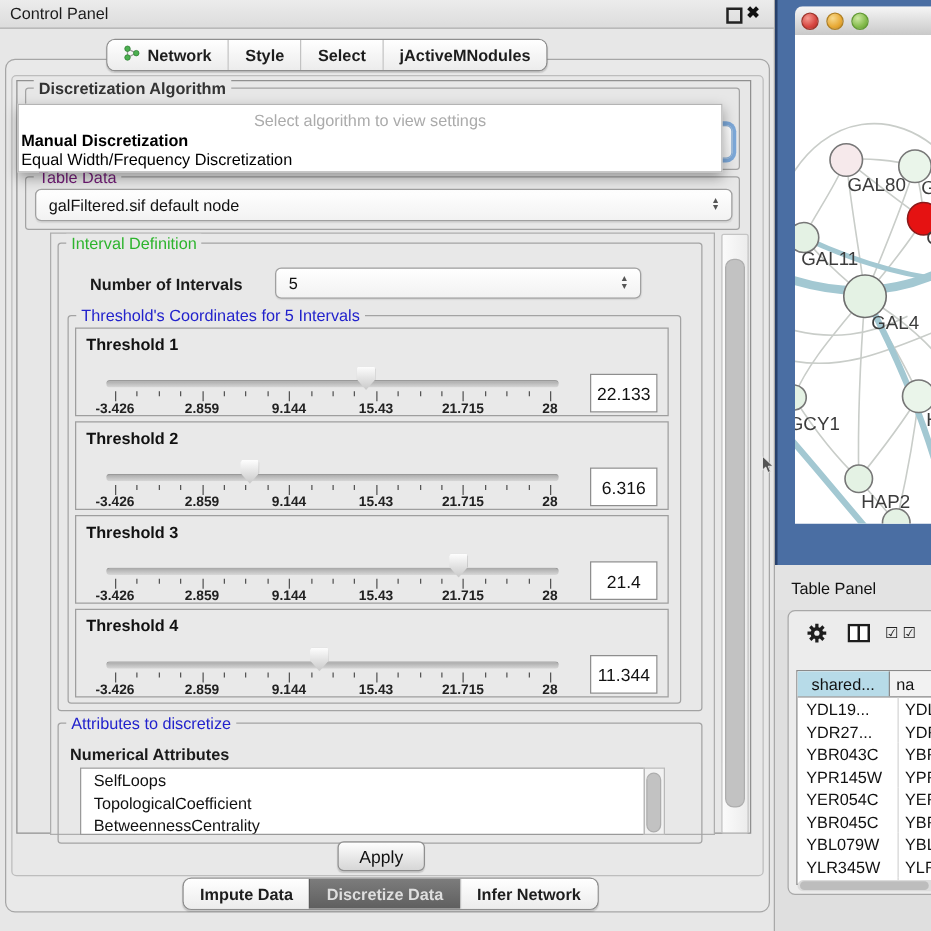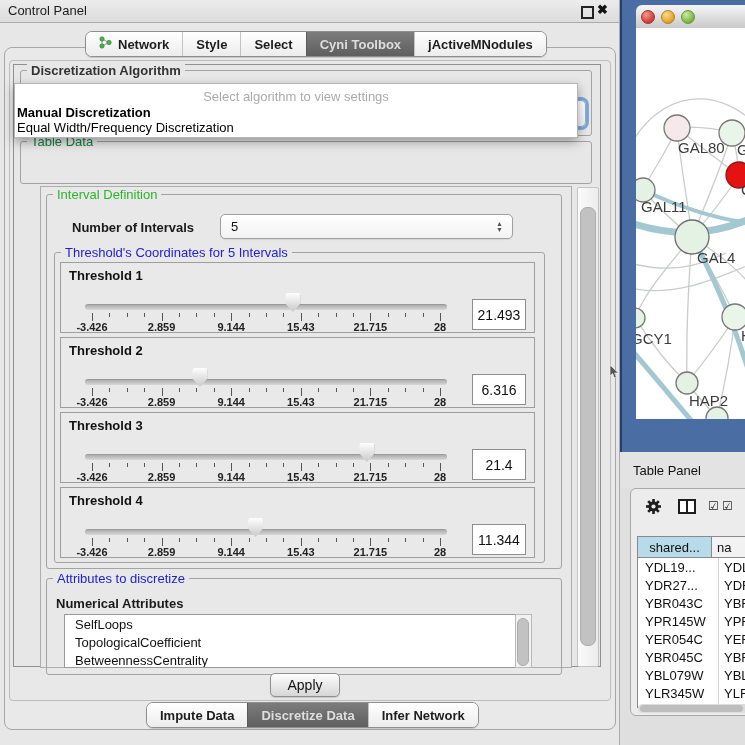--- a/index.html
+++ b/index.html
@@ -24,21 +24,21 @@
   .seg{display:flex;align-items:center;padding:0 13px;font-weight:bold;color:#1d1d1d;background:linear-gradient(#FFFFFF,#ECECEC);border-left:1px solid #C2C2C2;cursor:default;}
   .seg:first-child{border-left:none;}
   .seg.selected{background:linear-gradient(#7C7C7C,#5F5F5F);color:#DEDEDE;border-left:1px solid #5a5a5a;}
   .seg .tabicon{margin-right:6px;display:inline-block;}
   .top-tabs{left:85px;top:31px;}
   .bottom-tabs{left:146px;top:702px;}
 
   
   .group{border:1px solid #A3A3A3;border-radius:3px;}
   .group-title{position:absolute;top:-8px;left:6px;padding:0 4px;background:#E7E7E7;font-size:13px;}
-  .gt-black{color:#15803d;}
+  .gt-black{color:#701a75;}
   .gt-green{color:#2DB42D;}
   .gt-blue{color:#2222CC;}
 
   
   .combo{border:1px solid #A0A0A0;border-radius:5px;background:linear-gradient(#FFFFFF,#F2F2F2);display:flex;align-items:center;box-shadow:0 1px 1px rgba(0,0,0,.08);}
   .combo .val{padding-left:10px;color:#111;}
   .spinner{position:absolute;right:9px;top:50%;transform:translateY(-50%);display:flex;flex-direction:column;line-height:6px;font-size:7px;color:#555;}
   .focus-ring{box-shadow:0 0 0 3px #7CA8D9;}
 
   
@@ -122,23 +122,20 @@
             </svg>
         </span>
         <span>Network</span>
       </div>
       <div class="seg">
           <span>Style</span>
         </div>
       <div class="seg">
           <span>Select</span>
         </div>
-      <div class="seg selected">
-          <span>Cyni Toolbox</span>
-        </div>
       <div class="seg">
           <span>jActiveMNodules</span>
         </div>
     </div>
 
     <div class="abs viewport"></div>
 
     <div class="abs group" style="left:20px;top:70px;width:570px;height:64px;">
       <span class="group-title gt-black" style="font-weight:bold;color:#333;">Discretization Algorithm</span>
     </div>
@@ -147,20 +144,24 @@
     </div>
 
     <div class="abs popup">
       <div class="hint">Select algorithm to view settings</div>
       <div class="item sel" style="top:21px;">Manual Discretization</div>
       <div class="item" style="top:36px;">Equal Width/Frequency Discretization</div>
     </div>
 
     <div class="abs group" style="left:20px;top:141px;width:570px;height:41px;">
       <span class="group-title gt-black">Table Data</span>
+    </div>
+    <div class="abs combo" style="left:28px;top:151px;width:556px;height:24px;">
+      <span class="val">galFiltered.sif default node</span>
+      <span class="spinner">▲<br>▼</span>
     </div>
 
     <div class="abs" style="left:40px;top:186px;width:530px;height:480px;border:1px solid #ADADAD;background:#E8E8E8;"></div>
 
     <div class="abs group" style="left:46px;top:194px;width:514px;height:373px;background:#E8E8E8;">
       <span class="group-title gt-green" style="background:#E8E8E8;">Interval Definition</span>
     </div>
     <span class="abs" style="left:72px;top:220px;font-weight:bold;">Number of Intervals</span>
     <div class="abs combo" style="left:220px;top:214px;width:291px;height:23px;">
       <span class="val">5</span>
@@ -199,21 +200,21 @@
           <div class="thr-tick" style="left: 355px; height: 8px;"></div>
         </div>
       <div class="thr-labels">
           <div class="thr-label" style="left: 7px;">-3.426</div>
           <div class="thr-label" style="left: 76.6px;">2.859</div>
           <div class="thr-label" style="left: 146.2px;">9.144</div>
           <div class="thr-label" style="left: 215.8px;">15.43</div>
           <div class="thr-label" style="left: 285.4px;">21.715</div>
           <div class="thr-label" style="left: 355px;">28</div>
         </div>
-      <div class="thr-value">21.493</div>
+      <div class="thr-value">22.133</div>
     </div>
     <div class="threshold-box" style="top:337px;">
       <span class="thr-title">Threshold 2</span>
       <div class="thr-track"></div>
       <div class="thr-thumb" style="left: 131.379px;"></div>
       <div class="thr-ticks">
           <div class="thr-tick" style="left: 7px; height: 8px;"></div>
           <div class="thr-tick" style="left: 24.4px; height: 4px;"></div>
           <div class="thr-tick" style="left: 41.8px; height: 4px;"></div>
           <div class="thr-tick" style="left: 59.2px; height: 4px;"></div>

